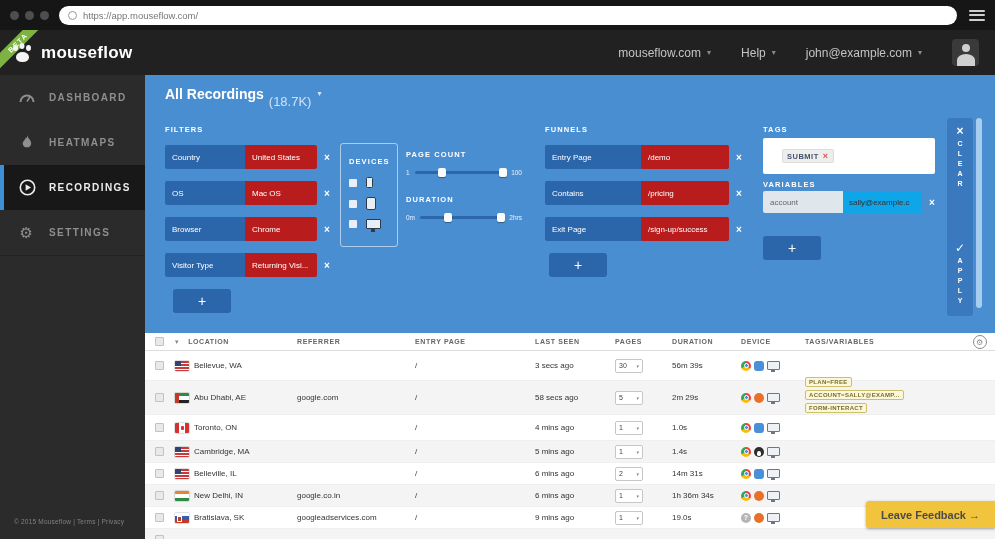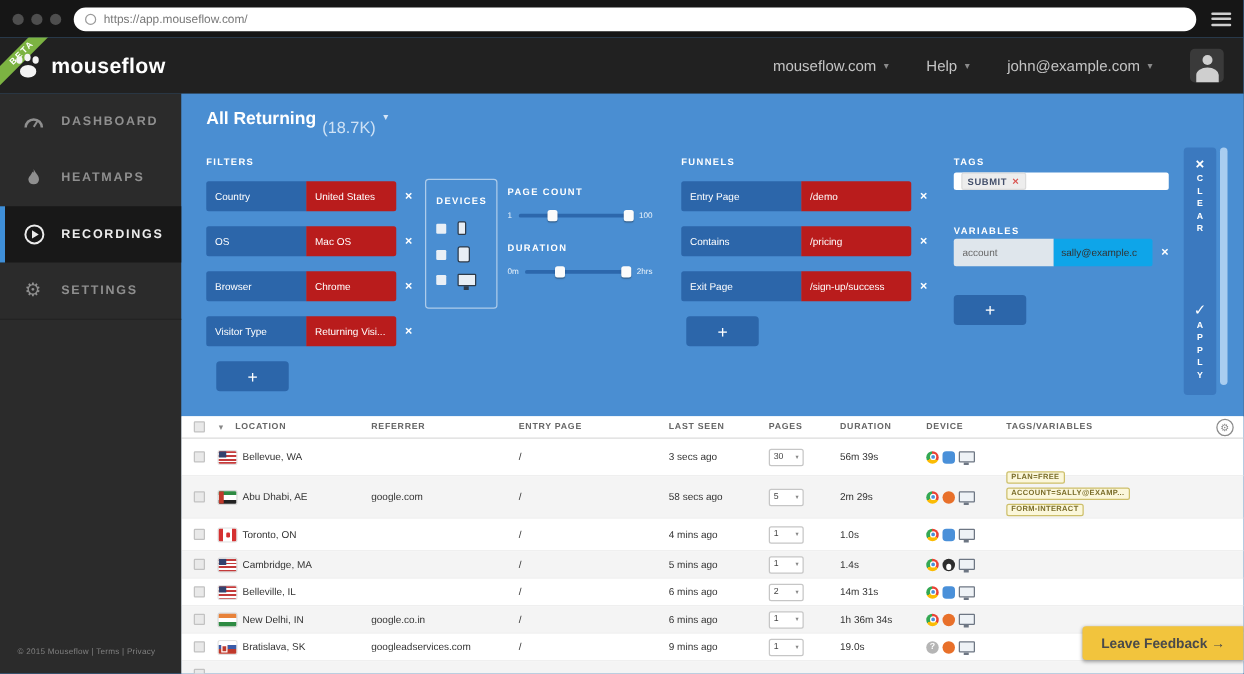--- a/index.html
+++ b/index.html
@@ -79,21 +79,21 @@
   .icon-tablet{width:10px;height:13px;border:1.5px solid #2e3b4a;border-radius:2px;background:#e8eef5;}
   .icon-monitor{width:15px;height:10px;border:1.5px solid #2e3b4a;border-radius:1px;background:#e8eef5;position:relative;}
   .icon-monitor::after{content:"";position:absolute;left:4px;bottom:-3.5px;width:4px;height:2.5px;background:#2e3b4a;}
 
   .slider-group{position:absolute;left:261px;top:31px;width:116px;color:#fff;}
   .slider-row{display:flex;align-items:center;gap:5px;margin:8px 0 12px;}
   .slider-min,.slider-max{font-size:6.5px;color:#eaf3fb;}
   .slider-track{flex:1;height:3px;background:#2c67ac;border-radius:2px;position:relative;cursor:pointer;}
   .slider-handle{position:absolute;top:-3.5px;width:8px;height:9px;background:#fbfbfb;border-radius:2px;box-shadow:0 1px 1px rgba(0,0,0,.35);cursor:pointer;}
 
-  .tags-input{position:absolute;left:618px;top:26px;width:172px;height:14px;background:#fff;border-radius:2px;display:flex;align-items:center;padding:0 6px;gap:4px;cursor:text;}
+  .tags-input{position:absolute;left:618px;top:26px;width:172px;height:36px;background:#fff;border-radius:2px;display:flex;align-items:center;padding:0 19px;gap:4px;cursor:text;}
   .tag-pill{background:#ededed;border:1px solid #dcdcdc;border-radius:2px;display:flex;align-items:center;gap:4px;padding:1px 4px;font-size:7.5px;font-weight:bold;color:#44506b;letter-spacing:.5px;}
   .tag-pill .rm{color:#d9534f;font-weight:bold;cursor:pointer;font-size:9px;}
 
   .vars-row{position:absolute;left:618px;top:79px;display:flex;align-items:center;height:22px;}
   .var-name{background:#dfe6ec;color:#666;font-size:8px;display:flex;align-items:center;padding:0 7px;height:100%;width:80px;border-radius:2px 0 0 2px;cursor:text;}
   .var-value{background:#0ea5e9;color:#333;font-size:8px;display:flex;align-items:center;padding:0 6px;height:100%;width:79px;border-radius:0 2px 2px 0;cursor:text;overflow:hidden;white-space:nowrap;}
 
   .panel-strip{position:absolute;left:802px;top:6px;width:26px;height:198px;background:#3b79bf;border-radius:3px;display:flex;flex-direction:column;align-items:center;color:#fff;}
   .strip-group{display:flex;flex-direction:column;align-items:center;cursor:pointer;}
   .strip-clear{margin-top:7px;}
@@ -222,21 +222,21 @@
       <span class="side-icon gear-glyph">⚙</span>
       <span>SETTINGS</span>
     </div>
     <div class="side-sep"></div>
     <div class="sidebar-footer">© 2015 Mouseflow  | Terms  | Privacy</div>
   </div>
 
   <div class="main">
 
     <div class="toolbar">
-      <span class="tb-title">All Returning</span>
+      <span class="tb-title">All Recordings</span>
       <span class="tb-count">(18.7K)</span>
       <span class="tb-caret">▾</span>
     </div>
 
     <div class="filter-panel">
       <span class="sec-label lbl-filters">FILTERS</span>
 
       <div class="filters-col">
         <div class="frow" style="left:20px;top:33px;">
           <span class="fbox-label">Country</span>

